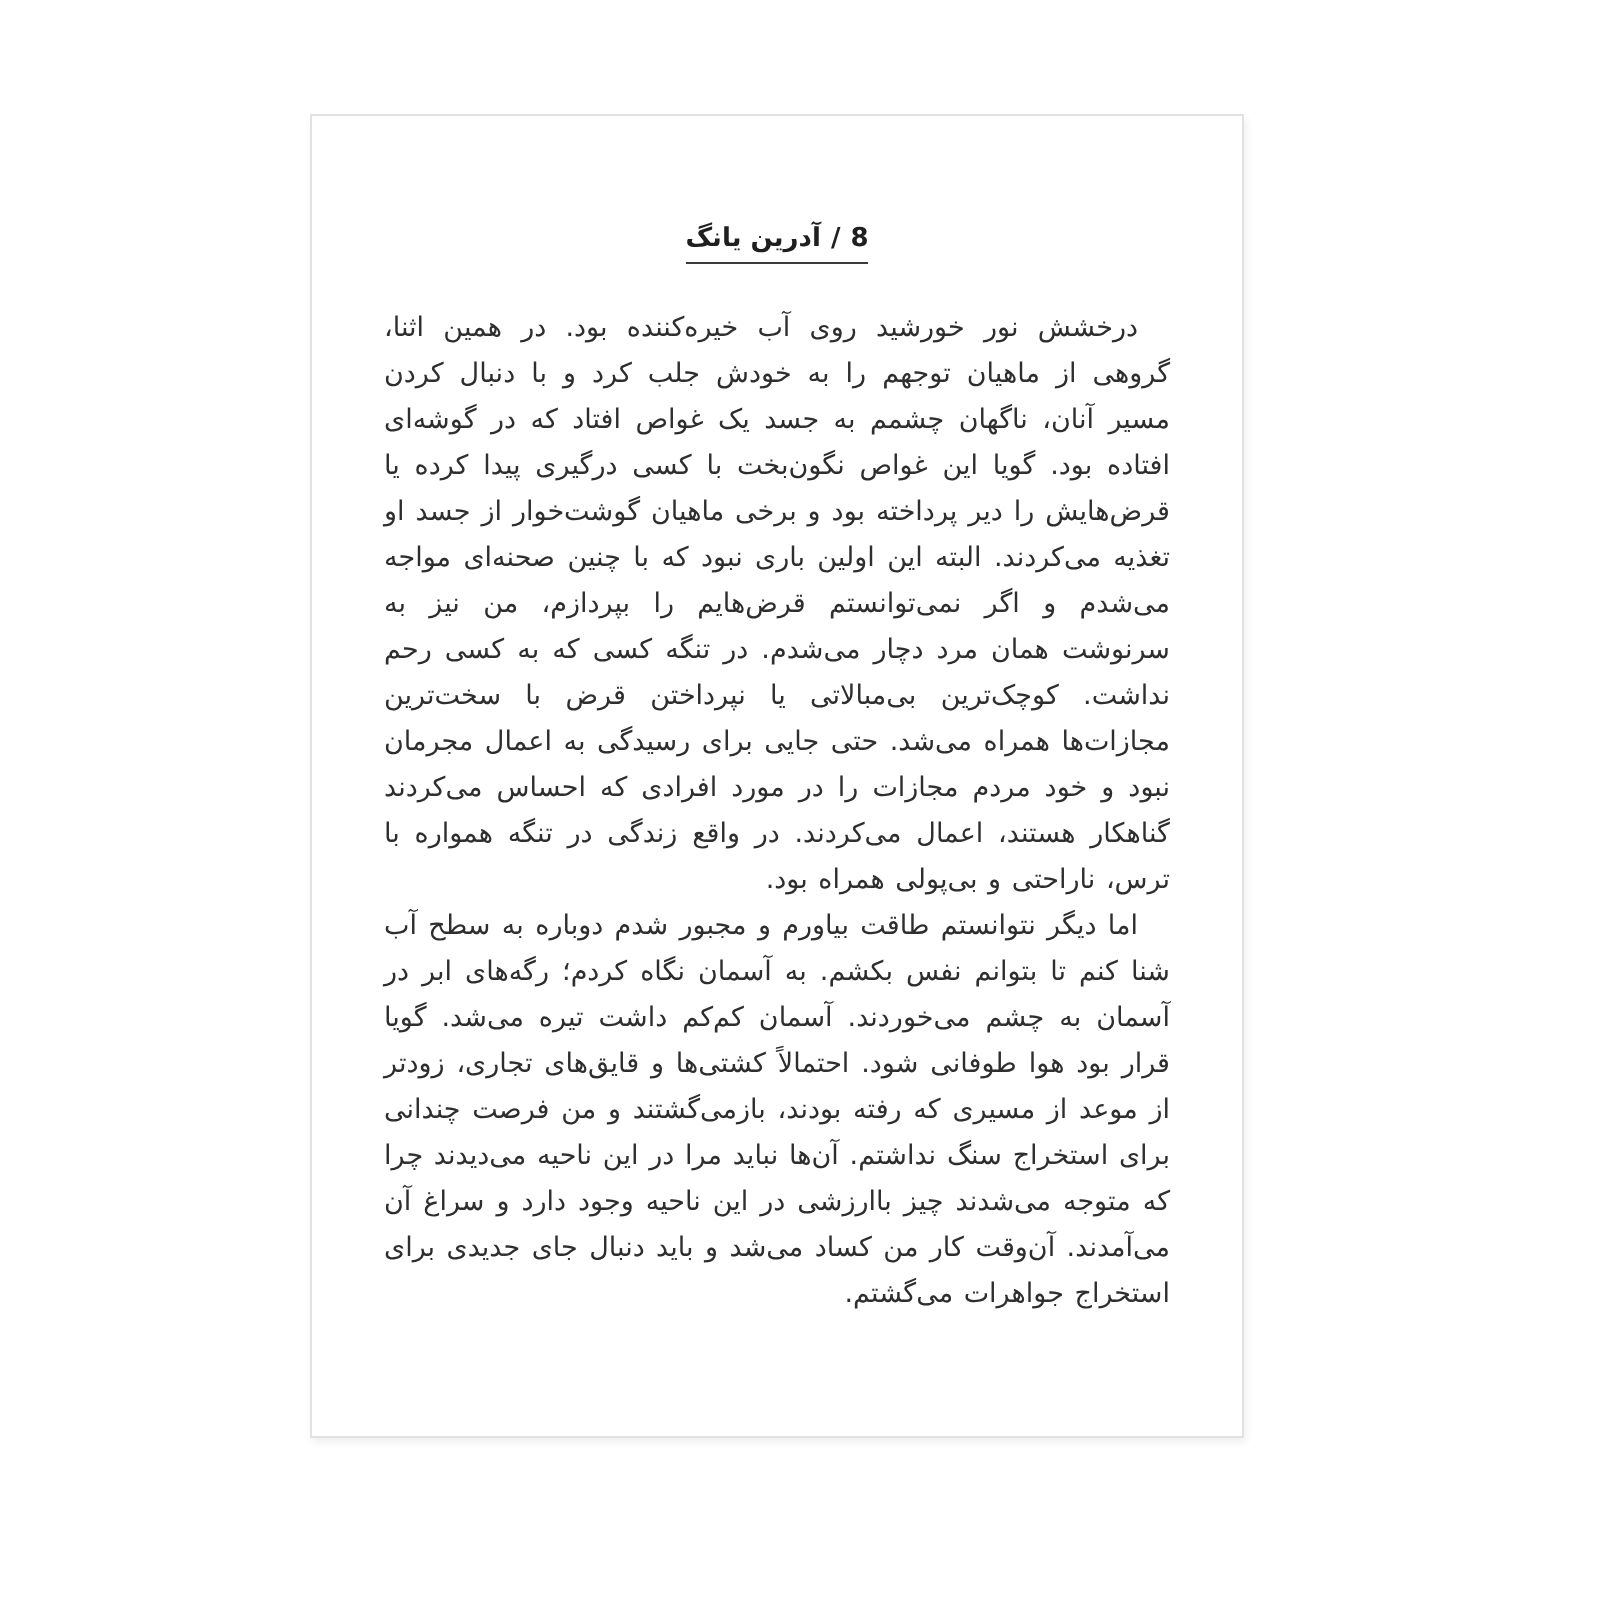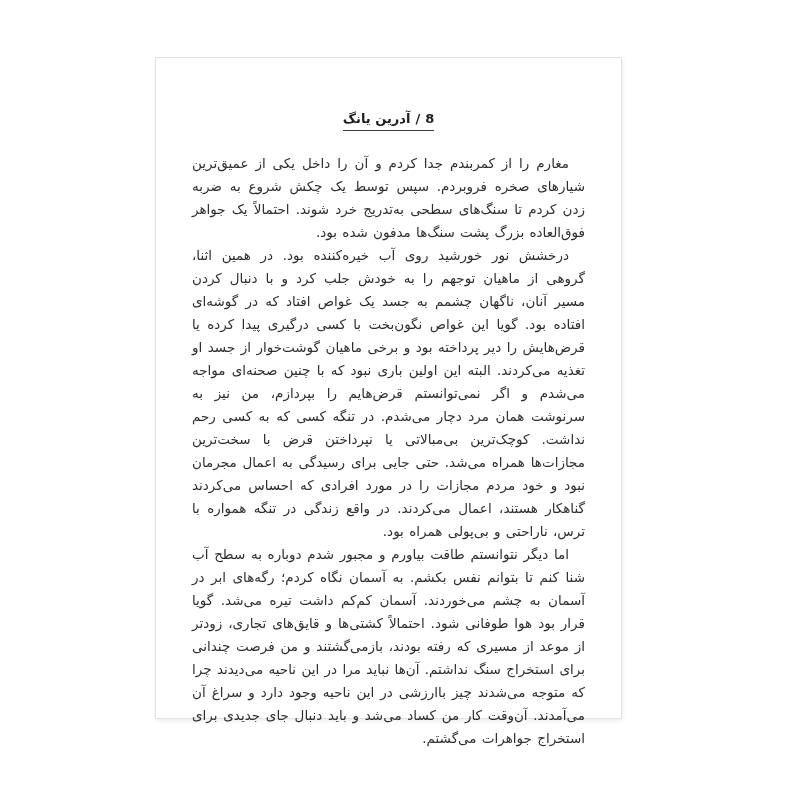--- a/index.html
+++ b/index.html
@@ -67,20 +67,19 @@
 
     <div class="running-header">
       <span class="rh-inner">
         <span dir="rtl">آدرین یانگ</span>
         <span>/</span>
         <span dir="rtl">8</span>
       </span>
     </div>
 
     <div class="text-block" dir="rtl">
-      <p>مغارم را از کمربندم جدا کردم و آن را داخل یکی از عمیق‌ترین شیارهای صخره فروبردم. سپس توسط یک چکش شروع به ضربه زدن کردم تا سنگ‌های سطحی به‌تدریج خرد شوند. احتمالاً یک جواهر فوق‌العاده بزرگ پشت سنگ‌ها مدفون شده بود.</p>
       <p>درخشش نور خورشید روی آب خیره‌کننده بود. در همین اثنا، گروهی از ماهیان توجهم را به خودش جلب کرد و با دنبال کردن مسیر آنان، ناگهان چشمم به جسد یک غواص افتاد که در گوشه‌ای افتاده بود. گویا این غواص نگون‌بخت با کسی درگیری پیدا کرده یا قرض‌هایش را دیر پرداخته بود و برخی ماهیان گوشت‌خوار از جسد او تغذیه می‌کردند. البته این اولین باری نبود که با چنین صحنه‌ای مواجه می‌شدم و اگر نمی‌توانستم قرض‌هایم را بپردازم، من نیز به سرنوشت همان مرد دچار می‌شدم. در تنگه کسی که به کسی رحم نداشت. کوچک‌ترین بی‌مبالاتی یا نپرداختن قرض با سخت‌ترین مجازات‌ها همراه می‌شد. حتی جایی برای رسیدگی به اعمال مجرمان نبود و خود مردم مجازات را در مورد افرادی که احساس می‌کردند گناهکار هستند، اعمال می‌کردند. در واقع زندگی در تنگه همواره با ترس، ناراحتی و بی‌پولی همراه بود.</p>
       <p>اما دیگر نتوانستم طاقت بیاورم و مجبور شدم دوباره به سطح آب شنا کنم تا بتوانم نفس بکشم. به آسمان نگاه کردم؛ رگه‌های ابر در آسمان به چشم می‌خوردند. آسمان کم‌کم داشت تیره می‌شد. گویا قرار بود هوا طوفانی شود. احتمالاً کشتی‌ها و قایق‌های تجاری، زودتر از موعد از مسیری که رفته بودند، بازمی‌گشتند و من فرصت چندانی برای استخراج سنگ نداشتم. آن‌ها نباید مرا در این ناحیه می‌دیدند چرا که متوجه می‌شدند چیز باارزشی در این ناحیه وجود دارد و سراغ آن می‌آمدند. آن‌وقت کار من کساد می‌شد و باید دنبال جای جدیدی برای استخراج جواهرات می‌گشتم.</p>
 
     </div>
 
   </div>
 </div>
 
 </body></html>

